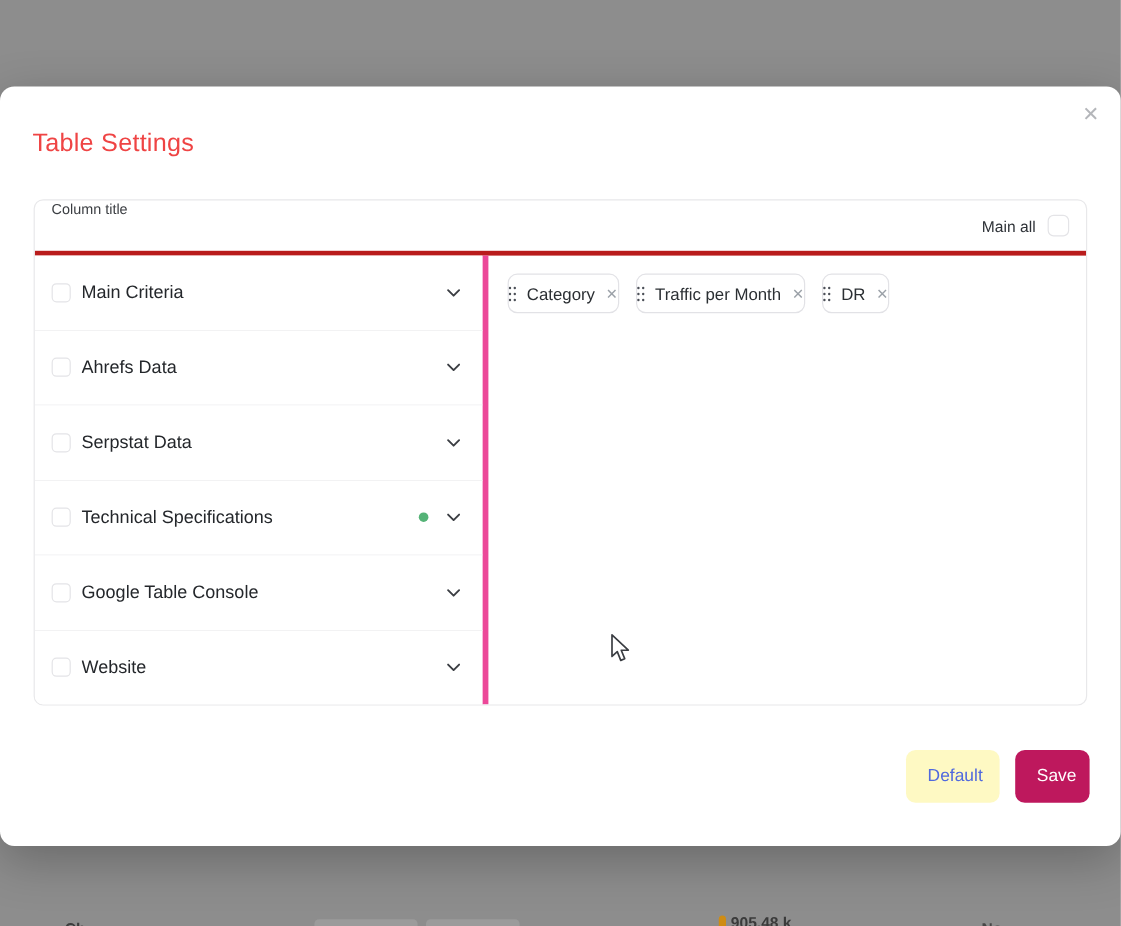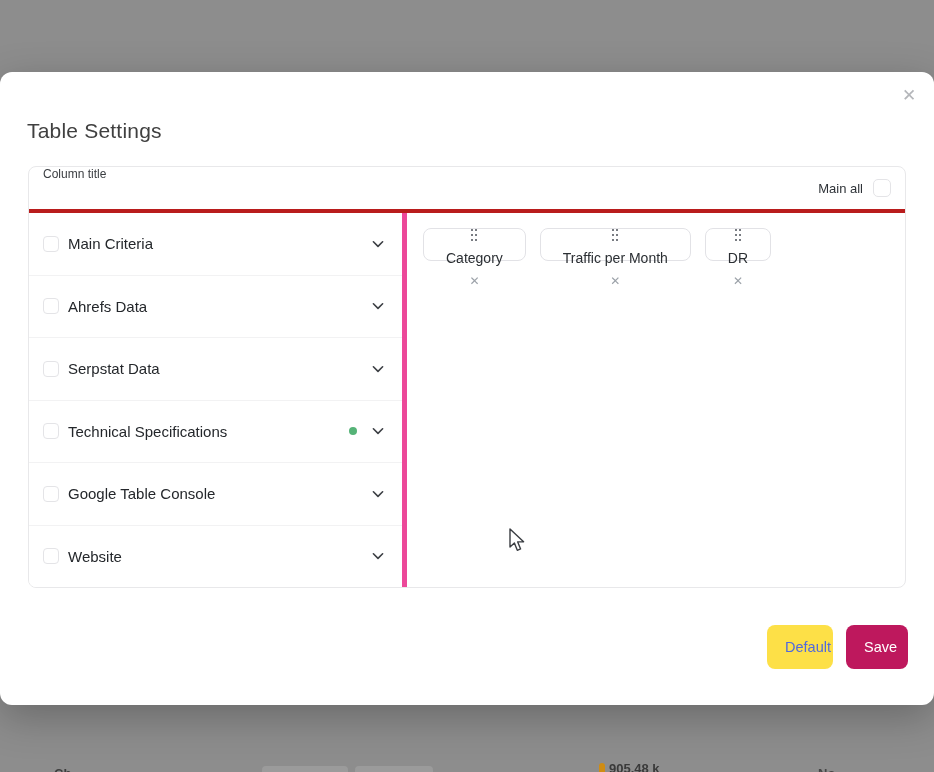--- a/index.html
+++ b/index.html
@@ -26,24 +26,24 @@
     position: absolute;
     left: 0; top: 72px;
     width: 934px; height: 633px;
     background: #ffffff;
     border-radius: 12px;
     box-shadow: 0 12px 40px rgba(0,0,0,0.25);
     z-index: 2;
   }
   .modal-title {
     position: absolute;
-    left: 27px; top: 47px;
+    left: 27px; top: 36px;
     font-size: 21px;
     font-weight: 500;
-    color: #404040;
+    color: #ef4444;
     letter-spacing: 0.2px;
   }
   .modal-close {
     position: absolute;
     right: 12px; top: 10px;
     width: 26px; height: 26px;
     display: flex; align-items: center; justify-content: center;
     font-size: 17px;
     color: #b4b6ba;
     cursor: pointer;
@@ -126,28 +126,27 @@
     align-items: flex-start;
     gap: 14px;
     flex-wrap: wrap;
     align-content: flex-start;
   }
   .chip {
     height: 33px;
     display: inline-flex;
     align-items: center;
     gap: 9px;
-    padding: 0 22px;
+    padding: 0 0;
     border: 1px solid #e2e2e6;
     border-radius: 8px;
     background: #fff;
     font-size: 14px;
     color: #2b2f33;
     white-space: nowrap;
-    flex-direction: column;
   }
   .drag-dots {
     position: relative;
     width: 6px; height: 12px;
     flex: 0 0 auto;
     cursor: grab;
   }
   .drag-dots::before {
     content: "";
     position: absolute;
@@ -174,21 +173,21 @@
   }
   .btn {
     height: 44px;
     border: none;
     border-radius: 8px;
     font-size: 14.5px;
     font-family: "Liberation Sans", sans-serif;
     cursor: pointer;
     padding: 0 18px;
   }
-  .btn-default { background: #fde047; color: #5069de; width: 66px; }
+  .btn-default { background: #fef9c3; color: #5069de; width: 78px; }
   .btn-save { background: #be185d; color: #ffffff; width: 62px; }
 
   
   .cursor { position: absolute; left: 507px; top: 528px; z-index: 5; pointer-events: none; }
 </style>
 </head>
 <body>
 
 <div class="bg-frag frag-text-left">Ch</div>
 <div class="bg-frag frag-box1"></div>

